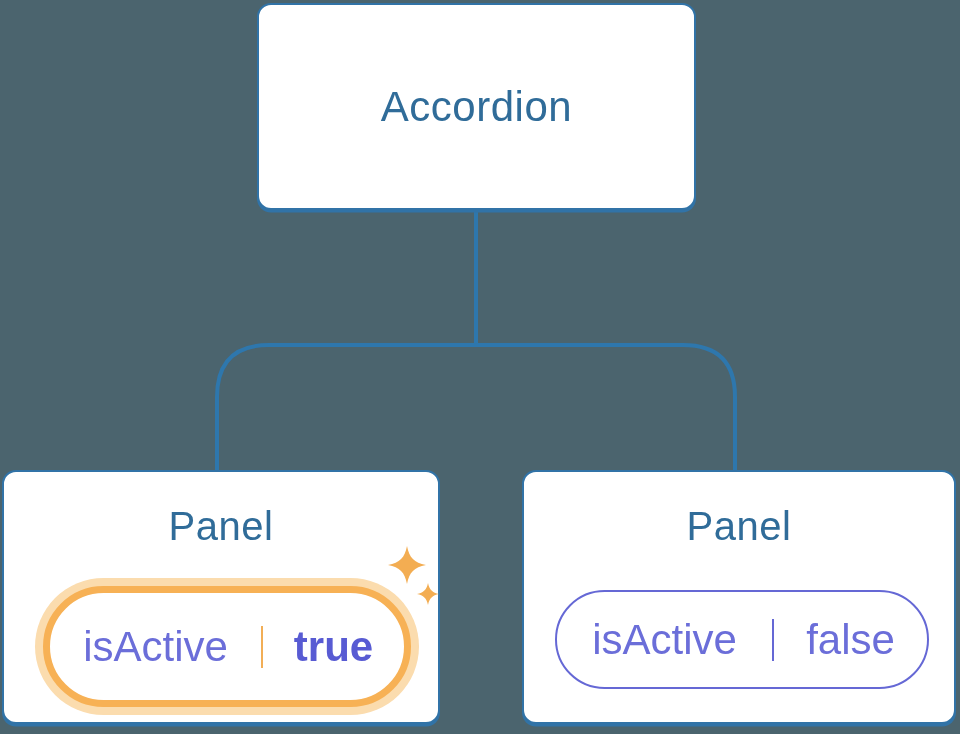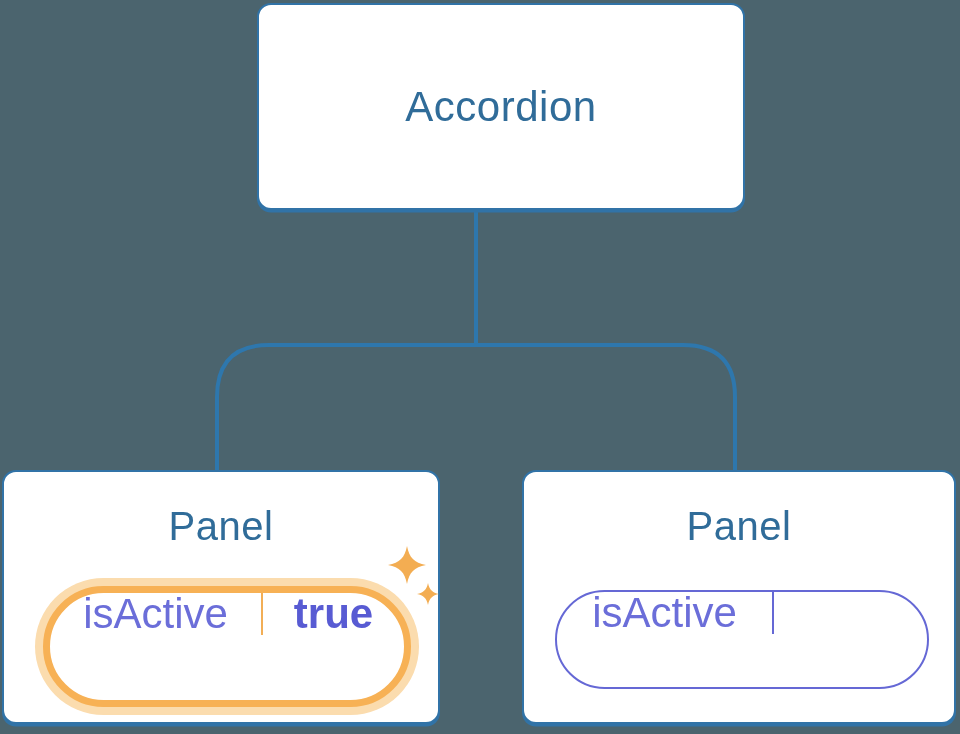--- a/index.html
+++ b/index.html
@@ -27,21 +27,21 @@
   .node {
     position: absolute;
     background: var(--node-fill, #ffffff);
     border: 2.5px solid var(--node-border, #3173a7);
     box-shadow: 0 2.5px 0 var(--node-border, #3173a7);
     border-radius: 14px;
     box-sizing: border-box;
   }
   .root-node {
     left: 257px; top: 3px;
-    width: 488px; height: 207px;
+    width: 439px; height: 207px;
     display: flex;
     align-items: center;
     justify-content: center;
   }
   .node-title {
     color: var(--node-label, #306c99);
     font-size: 42px;
     font-weight: 500;
     line-height: 1;
     letter-spacing: 0.5px;
@@ -54,21 +54,21 @@
   .panel-right { left: 522px; width: 434px; }
   .panel-node .node-title {
     margin-top: 34px;
     text-align: center;
     font-size: 40px;
   }
   .pill {
     position: absolute;
     box-sizing: border-box;
     display: flex;
-    align-items: flex-start;
+    align-items: center;
     background: var(--node-fill, #ffffff);
   }
   .pill .cell {
     display: flex;
     align-items: center;
     justify-content: center;
     font-size: 42px;
     color: var(--state-text, #6b6ed9);
     line-height: 1;
   }
@@ -130,16 +130,17 @@
     <svg class="sparkles" viewBox="0 0 70 80" aria-hidden="true">
       <path d="M35 17 C37.5 29 42 33.5 54 36 C42 38.5 37.5 43 35 55 C32.5 43 28 38.5 16 36 C28 33.5 32.5 29 35 17 Z"></path>
       <path d="M56 54 C57.5 61 60.5 63.5 67 65 C60.5 66.5 57.5 69 56 76 C54.5 69 51.5 66.5 45 65 C51.5 63.5 54.5 61 56 54 Z"></path>
     </svg>
   </div>
 
   <div class="node panel-node panel-right">
     <div class="node-title">Panel</div>
     <div class="pill pill-inactive">
       <div class="cell cell-key">isActive</div>
+      <div class="cell cell-value">false</div>
     </div>
   </div>
 
 </div>
 
 </body></html>

